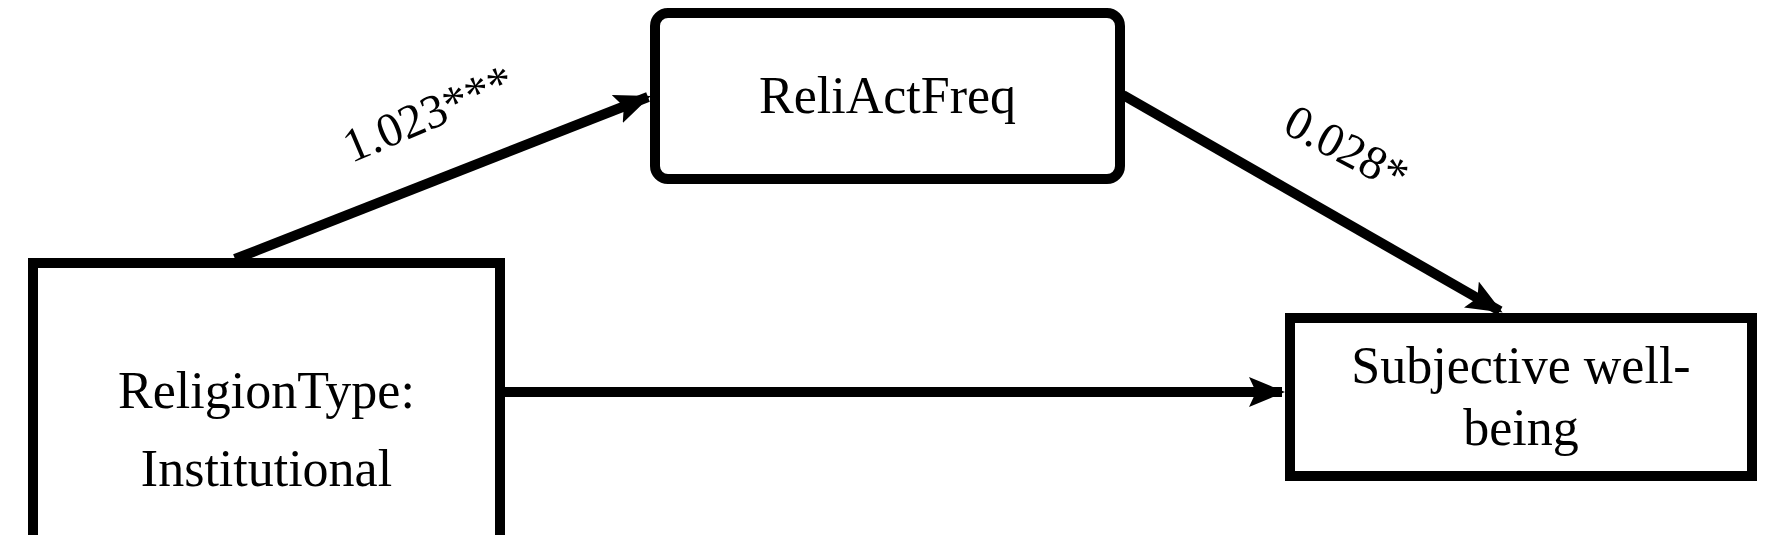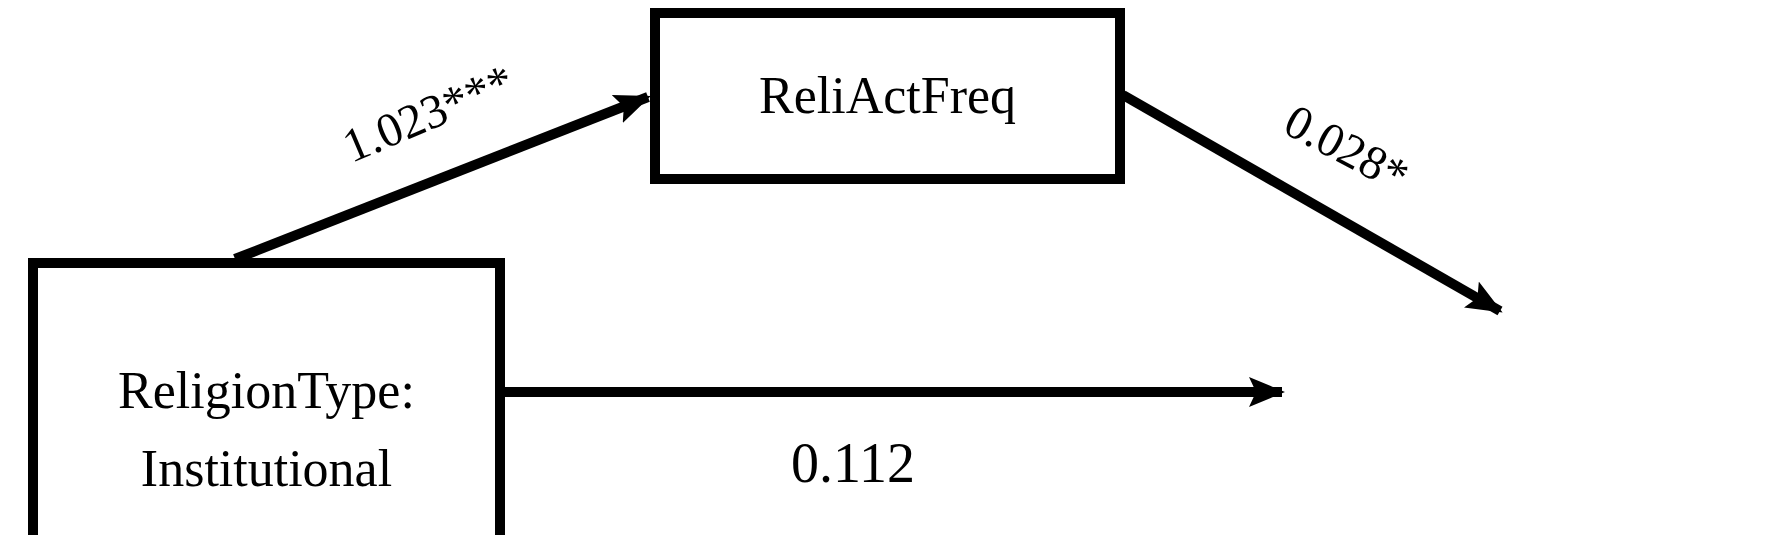--- a/index.html
+++ b/index.html
@@ -32,20 +32,21 @@
     top: 258px;
     width: 477px;
     height: 344px;
     margin-left: 13px;
   }
   #mediator-box {
     left: 650px;
     top: 8px;
     width: 475px;
     height: 176px;
+    border-radius: 18px;
   }
   #outcome-box {
     left: 1285px;
     top: 313px;
     width: 472px;
     height: 168px;
   }
   .node-line {
     font-size: 52px;
     line-height: 78px;
@@ -108,20 +109,23 @@
 
   <div id="predictor-box" class="node">
     <div class="node-line">ReligionType:</div>
     <div class="node-line bold">Institutional</div>
   </div>
 
   <div id="mediator-box" class="node">
     <div class="node-line">ReliActFreq</div>
   </div>
 
+  <div id="outcome-box" class="node">
+    <div class="node-line">Subjective well-</div>
+    <div class="node-line">being</div>
+  </div>
 
   <div id="path-a-label" class="edge-label">1.023***</div>
 
   <div id="path-b-label" class="edge-label">0.028*</div>
 
-  <div id="path-c-label" class="edge-label">0.112</div>
 
 </div>
 
 </body></html>

